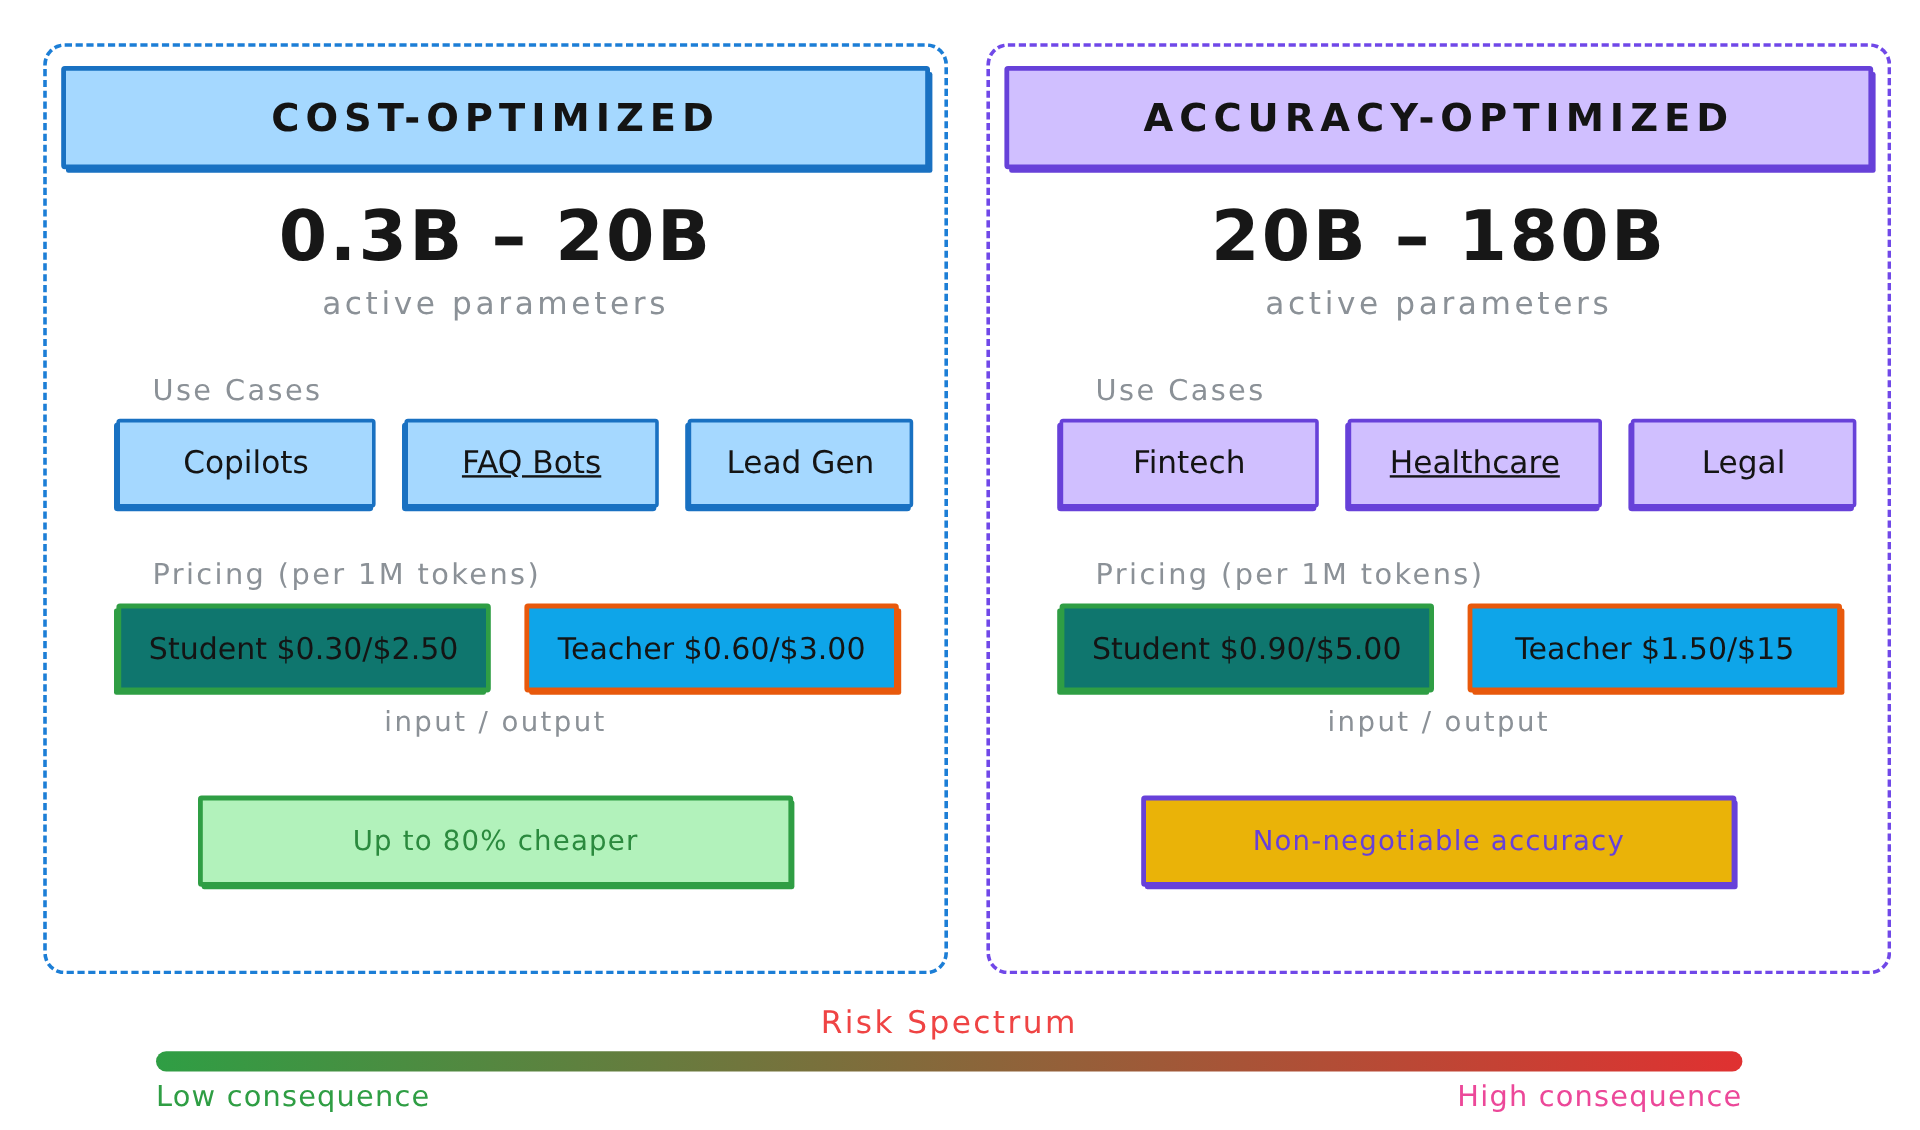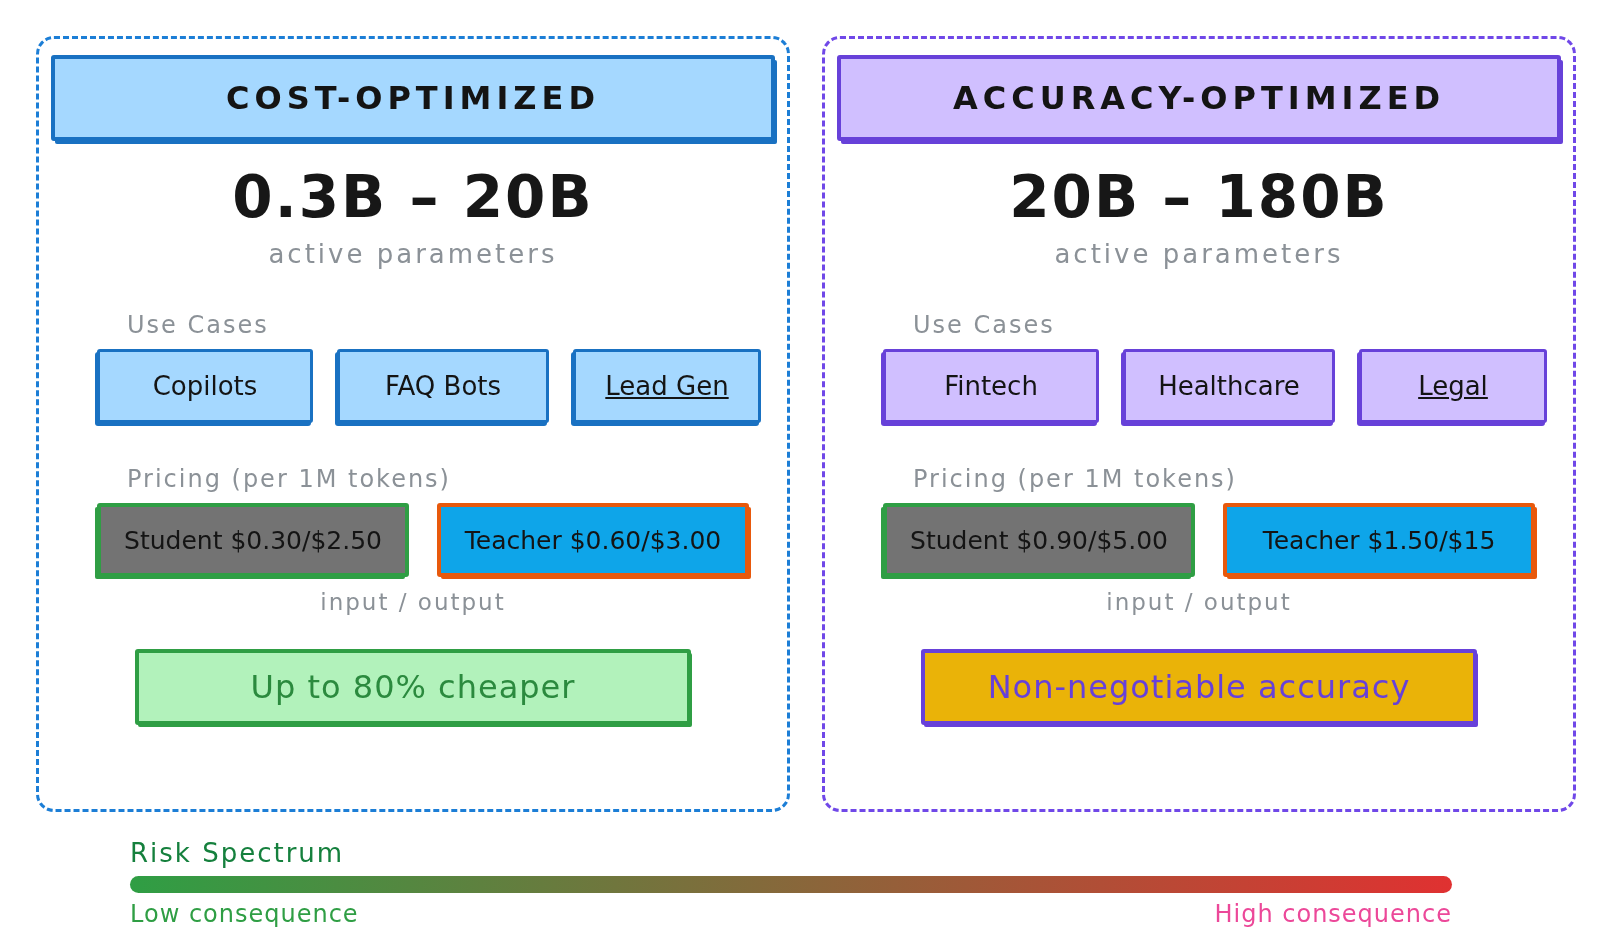--- a/index.html
+++ b/index.html
@@ -58,65 +58,66 @@
   .chips { display: flex; gap: 24px; margin: 0 24px 0 58px; height: 74px; }
   .chip {
     background: var(--fill);
     border: 3.5px solid var(--accent);
     box-shadow: -2px 3px 0 0 var(--accent);
     border-radius: 3px;
     display: flex; align-items: center; justify-content: center;
     font-size: 26px; color: #141414;
   }
   .chip.c1 { width: 216px; }
-  .chip.c2 { width: 212px; }
-  .chip.c3 { width: 188px; text-decoration: underline; }
+  .chip.c2 { width: 212px; text-decoration: underline; }
+  .chip.c3 { width: 188px; }
 
   .pricing-row { display: flex; gap: 28px; margin: 4px 38px 0 58px; height: 74px; }
   .price-chip {
     border-radius: 3px;
     display: flex; align-items: center; justify-content: center;
     font-size: 25px; color: #141414;
     width: 312px;
   }
   .price-chip--student {
-    background: #737373; border: 4px solid #2f9e44;
+    background: #0f766e; border: 4px solid #2f9e44;
     box-shadow: -3px 3px 0 -1px #2f9e44;
   }
   .price-chip--teacher {
     background: #0ea5e9; border: 4px solid #e8590c;
     box-shadow: 3px 3px 0 -1px #e8590c;
   }
 
   .io-caption {
     margin-top: 12px; text-align: center;
     font-size: 23px; letter-spacing: 2px; color: #8b9197;
   }
 
   .highlight {
-    width: 556px; height: 76px;
-    margin: 34px auto 0 auto;
+    width: 496px; height: 76px;
+    margin: 48px auto 0 auto;
     border-radius: 3px;
     display: flex; align-items: center; justify-content: center;
-    font-size: 32px; letter-spacing: 1px;
+    font-size: 23px; letter-spacing: 1px;
   }
   .panel--cost .highlight {
     background: #b2f2bb; border: 4px solid #2f9e44;
     box-shadow: 2px 3px 0 -1px #2f9e44;
     color: #2b8a3e;
   }
   .panel--acc .highlight {
     background: #eab308; border: 4px solid #6741d9;
     box-shadow: 2px 3px 0 -1px #6741d9;
     color: #6741d9;
   }
 
   .footer { margin-top: 26px; padding: 0 148px 0 130px; }
   .footer-title {
-    font-size: 26px; letter-spacing: 2px; color: #15803d;
+    text-align: center;
+    font-size: 26px; letter-spacing: 2px; color: #ef4444;
   }
   .risk-bar {
     margin-top: 8px;
     height: 17px; border-radius: 9px;
     background: linear-gradient(90deg, #2f9e44 0%, #e03131 100%);
   }
   .footer-labels {
     display: flex; justify-content: space-between;
     margin-top: 7px; font-size: 24px; letter-spacing: 1px;
   }

